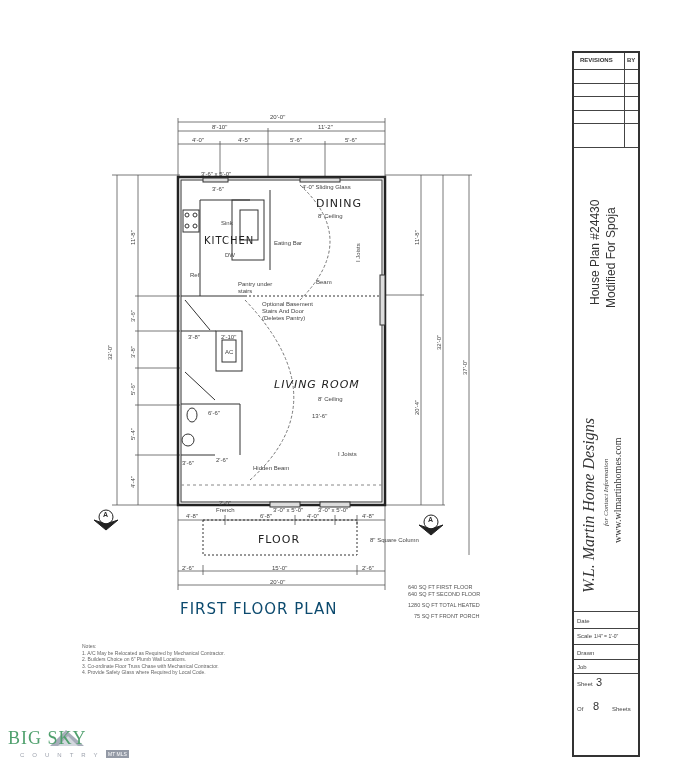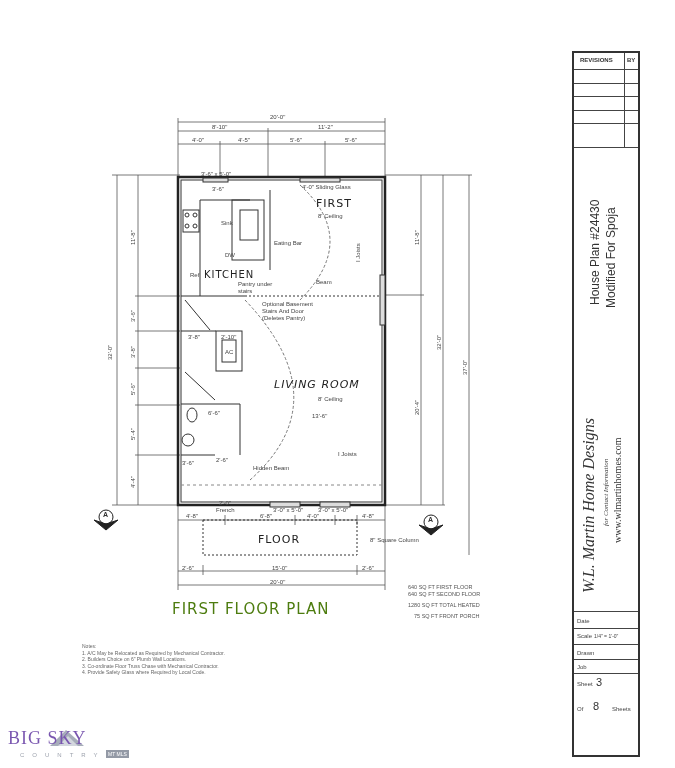--- a/index.html
+++ b/index.html
@@ -131,23 +131,23 @@
 <div class="vtext dim" style="left:130px;top:358px;">3'-8"</div>
 <div class="vtext dim" style="left:130px;top:395px;">5'-6"</div>
 <div class="vtext dim" style="left:130px;top:440px;">5'-4"</div>
 <div class="vtext dim" style="left:130px;top:488px;">4'-4"</div>
 
 <div class="vtext dim" style="left:414px;top:245px;">11'-8"</div>
 <div class="vtext dim" style="left:414px;top:415px;">20'-4"</div>
 <div class="vtext dim" style="left:436px;top:350px;">32'-0"</div>
 <div class="vtext dim" style="left:462px;top:375px;">37'-0"</div>
 
-<div class="t room" style="left:316px;top:197px;">FIRST</div>
+<div class="t room" style="left:316px;top:197px;">DINING</div>
 <div class="t small" style="left:318px;top:213px;">8' Ceiling</div>
-<div class="t room" style="left:204px;top:235px;font-size:10px;margin-top:34px;">KITCHEN</div>
+<div class="t room" style="left:204px;top:235px;font-size:10px;">KITCHEN</div>
 <div class="t room" style="left:274px;top:378px;font-style:italic;">LIVING ROOM</div>
 <div class="t small" style="left:318px;top:396px;">8' Ceiling</div>
 <div class="t room" style="left:258px;top:533px;">FLOOR</div>
 
 <div class="t small" style="left:302px;top:184px;">4'-0" Sliding Glass</div>
 <div class="t small" style="left:201px;top:171px;">3'-6" x 5'-0"</div>
 <div class="t small" style="left:221px;top:220px;">Sink</div>
 <div class="t small" style="left:274px;top:240px;">Eating Bar</div>
 <div class="t small" style="left:225px;top:252px;">DW</div>
 <div class="t small" style="left:190px;top:272px;">Ref</div>
@@ -184,21 +184,21 @@
 <div class="t" style="left:103px;top:511px;font-size:7px;font-weight:bold;">A</div>
 <div class="t" style="left:428px;top:516px;font-size:7px;font-weight:bold;">A</div>
 
 <div class="abs" style="left:408px;top:584px;font-size:5.5px;line-height:7px;color:#555;">
   <div>640 SQ FT FIRST FLOOR</div>
   <div>640 SQ FT SECOND FLOOR</div>
   <div style="margin-top:4px;">1280 SQ FT TOTAL HEATED</div>
   <div style="margin-top:4px;margin-left:6px;">75 SQ FT FRONT PORCH</div>
 </div>
 
-<div class="t" style="left:172px;top:600px;font-size:15px;letter-spacing:1px;color:#4d7c0f;font-family:'DejaVu Sans',sans-serif;">FIRST FLOOR PLAN</div>
+<div class="t" style="left:180px;top:600px;font-size:15px;letter-spacing:1px;color:#0c4a6e;font-family:'DejaVu Sans',sans-serif;">FIRST FLOOR PLAN</div>
 
 <div class="abs" style="left:82px;top:643px;font-size:5px;line-height:6.5px;color:#666;">
   <div>Notes:</div>
   <div>1. A/C May be Relocated as Required by Mechanical Contractor.</div>
   <div>2. Builders Choice on 6" Plumb Wall Locations.</div>
   <div>3. Co-ordinate Floor Truss Chase with Mechanical Contractor.</div>
   <div>4. Provide Safety Glass where Required by Local Code.</div>
 </div>
 
 <div class="tb" style="left:572px;top:51px;width:68px;height:706px;">
@@ -236,18 +236,18 @@
   <div class="lbl" style="left:3px;top:653px;">Of</div>
   <div class="lbl" style="left:19px;top:647px;font-size:11px;color:#333;">8</div>
   <div class="lbl" style="left:38px;top:653px;">Sheets</div>
 </div>
 
 <div class="abs" style="left:6px;top:728px;width:125px;height:38px;opacity:0.75;">
   <svg width="125" height="38">
     <path d="M 44 18 L 60 2 L 78 18 Z" fill="#8a92a3"></path>
     <path d="M 52 18 L 62 8 L 72 18 Z" fill="#c5cad4"></path>
   </svg>
-  <div class="t" style="left:2px;top:0;font-size:18px;color:#4c1d95;font-family:'Liberation Serif',serif;letter-spacing:1px;">
+  <div class="t" style="left:2px;top:0;font-size:18px;color:#15803d;font-family:'Liberation Serif',serif;letter-spacing:1px;">
     <span>BIG SKY</span>
   </div>
   <div class="t" style="left:14px;top:24px;font-size:6px;letter-spacing:8px;color:#7a8190;">COUNTRY</div>
   <div class="t" style="left:100px;top:22px;font-size:5px;background:#6f7788;color:#fff;padding:1px 2px;">MT MLS</div>
 </div>
 
 </body></html>

